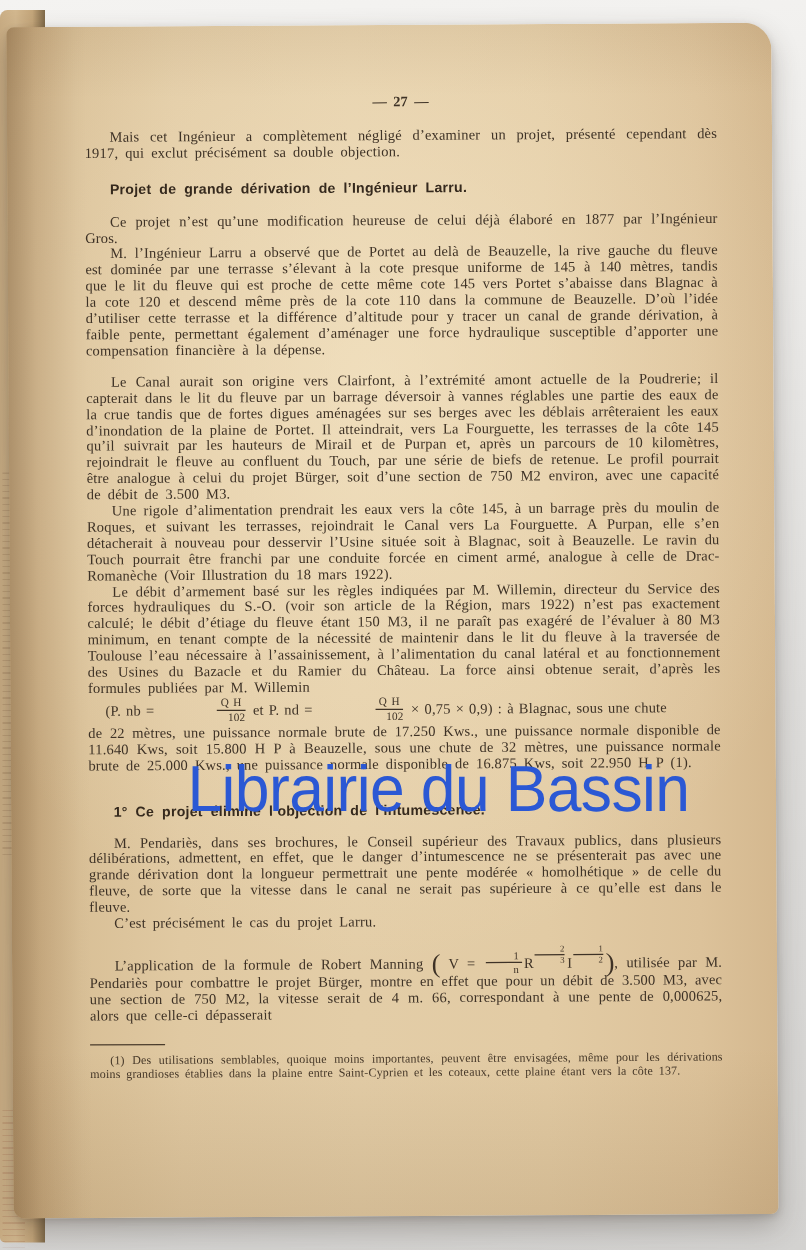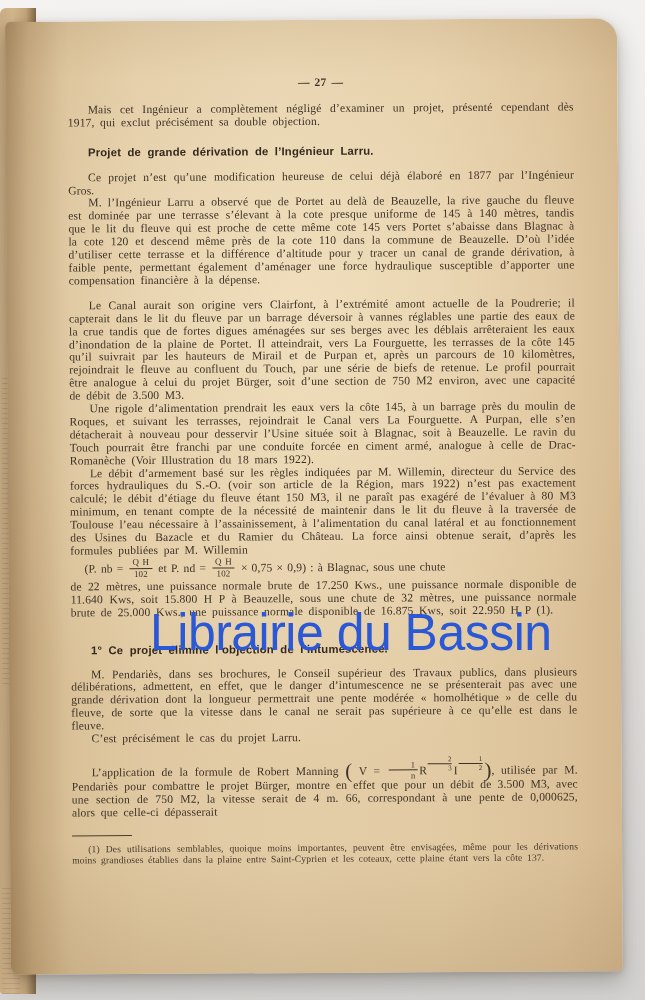--- a/index.html
+++ b/index.html
@@ -69,22 +69,22 @@
 
   
   .formula-line{
     margin:1px 0 1px 14px;text-align:left;text-indent:0;word-spacing:1px;
     white-space:nowrap;
   }
   .frac{
     display:inline-block;vertical-align:middle;text-align:center;
     font-size:9px;line-height:1;margin:0 2px;position:relative;top:-1px;
   }
-  .frac .num{display:block;border-bottom:1px solid currentColor;padding:0 3px 1px;}
-  .frac .den{display:block;padding-top:1px;}
+  .frac .num{display:block;border-bottom:1px solid currentColor;padding:0 3px 1px;margin-left:44px;}
+  .frac .den{display:block;padding-top:1px;text-align:right;}
 
   
   .paren{font-size:21px;line-height:0;vertical-align:-3px;letter-spacing:0;}
   .ifrac{
     display:inline-block;text-align:center;font-size:8.5px;line-height:1;
     vertical-align:-4px;margin:0 2px;
   }
   .ifrac .num{display:block;border-bottom:1px solid currentColor;padding:0 2px .5px;}
   .ifrac .den{display:block;padding-top:.5px;}
   .supfrac{

